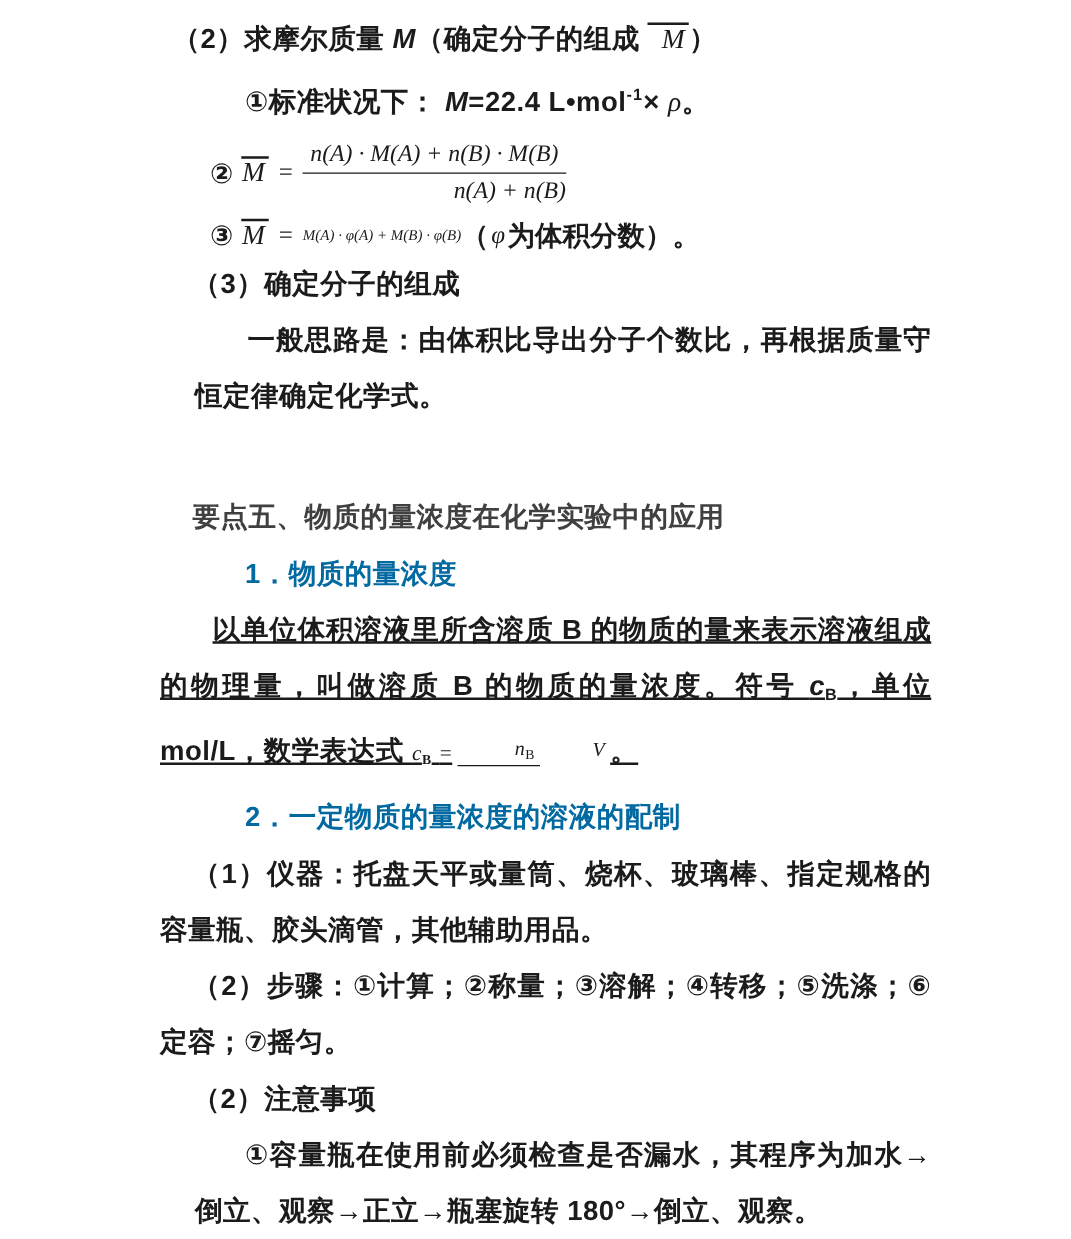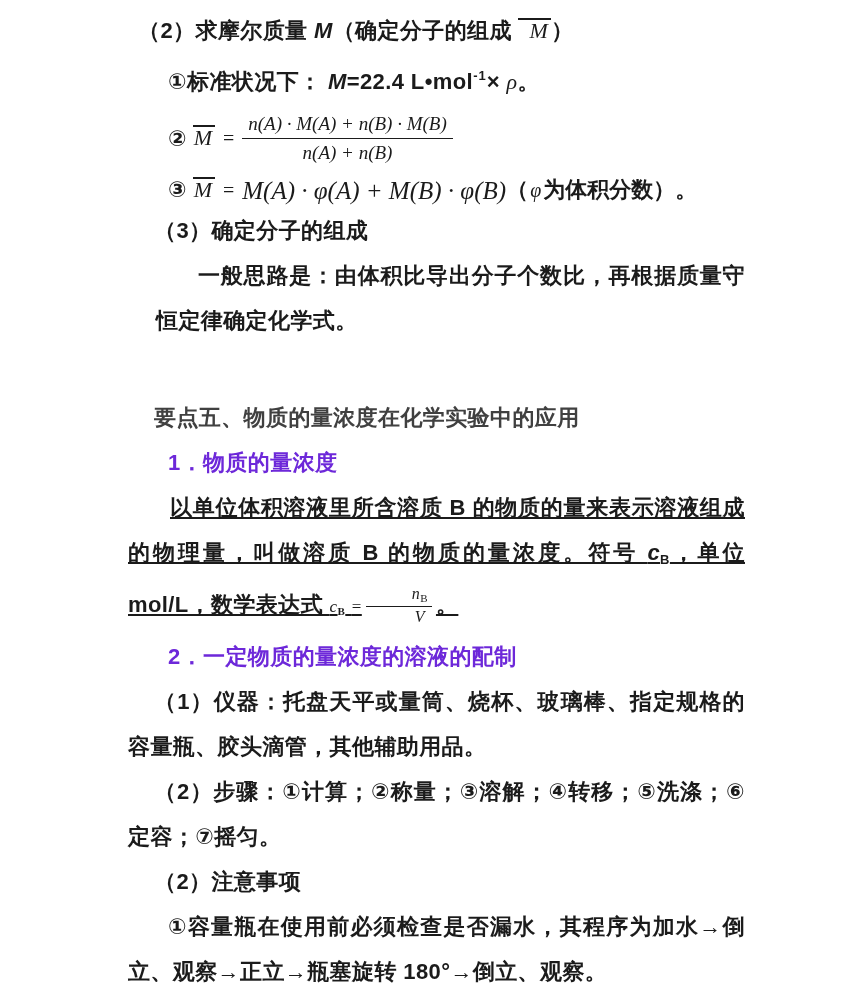--- a/index.html
+++ b/index.html
@@ -15,25 +15,25 @@
   .page { padding: 8px 112px 0 128px; }
 
   .ln {
     margin: 0;
     font-size: 22px;
     line-height: 45px;
     text-align: justify;
     letter-spacing: 0.4px;
   }
   .ind-a { text-indent: 10px; }   
-  .ind-b { text-indent: 40px; }   
+  .ind-b { text-indent: 40px; margin-left: 28px; }   
   .ind-c { text-indent: 26px; }   
 
   .orange { color: #404040; }
-  .blue   { color: #6d28d9; }
+  .blue   { color: #0369a1; }
 
   
   .mi  { font-style: italic; }                                        
   .srf { font-family: "Liberation Serif", "DejaVu Serif", serif; font-weight: 400; }
   .sit { font-family: "Liberation Serif", "DejaVu Serif", serif; font-weight: 400; font-style: italic; }
   .ovl { display: inline-block; border-top: 2px solid currentColor; line-height: 1.02; padding: 0 3px 0 1px; margin-top: -2px; }
   .sup { font-size: 13px; vertical-align: 9px; letter-spacing: 1px; }
   .sub { font-size: 13px; vertical-align: -4px; }
   .subtiny { font-size: 11px; vertical-align: -3px; font-style: normal; font-family: "Liberation Serif", serif; }
 
@@ -42,30 +42,30 @@
     display: flex; align-items: center;
     margin: 6px 0 8px 40px;
     font-size: 21px;
     line-height: 1.25;
   }
   .formula .circled { font-size: 22px; margin-right: 6px; }
   .formula .mbar { font-size: 22px; }
   .formula .eq { margin: 0 8px; font-size: 20px; }
   .frac { display: inline-flex; flex-direction: column; text-align: center; font-size: 19px; }
   .frac .num { border-bottom: 1.5px solid #1b1b1b; padding: 0 6px 2px; }
-  .frac .den { padding-top: 2px; }
-  .formula .expr { font-size: 25px; }
+  .frac .den { padding-top: 2px; text-align: right; }
+  .formula .expr { font-size: 12px; }
   .formula .note { font-size: 22px; font-weight: 700; font-family: "Liberation Sans", sans-serif; color: #1b1b1b; }
   .formula .note-phi { font-size: 20px; margin: 0 2px; }
   .f2 { margin-top: 8px; margin-bottom: 10px; }
   .f3 { margin-top: 4px; margin-bottom: 2px; }
 
   
   .ifrac {
-    display: inline-flex; flex-direction: column; text-align: center;
+    display: inline-flex; flex-direction: row; text-align: center;
     vertical-align: middle; margin: 0 4px;
     font-size: 16px; line-height: 1.15; font-weight: 400;
   }
   .ifrac .inum { border-bottom: 1.3px solid #1b1b1b; padding: 0 4px 1px; }
   .ifrac .iden { padding-top: 1px; }
   .imath { font-size: 17px; }
 
   .spacer { height: 52px; }
 </style>
 </head>

